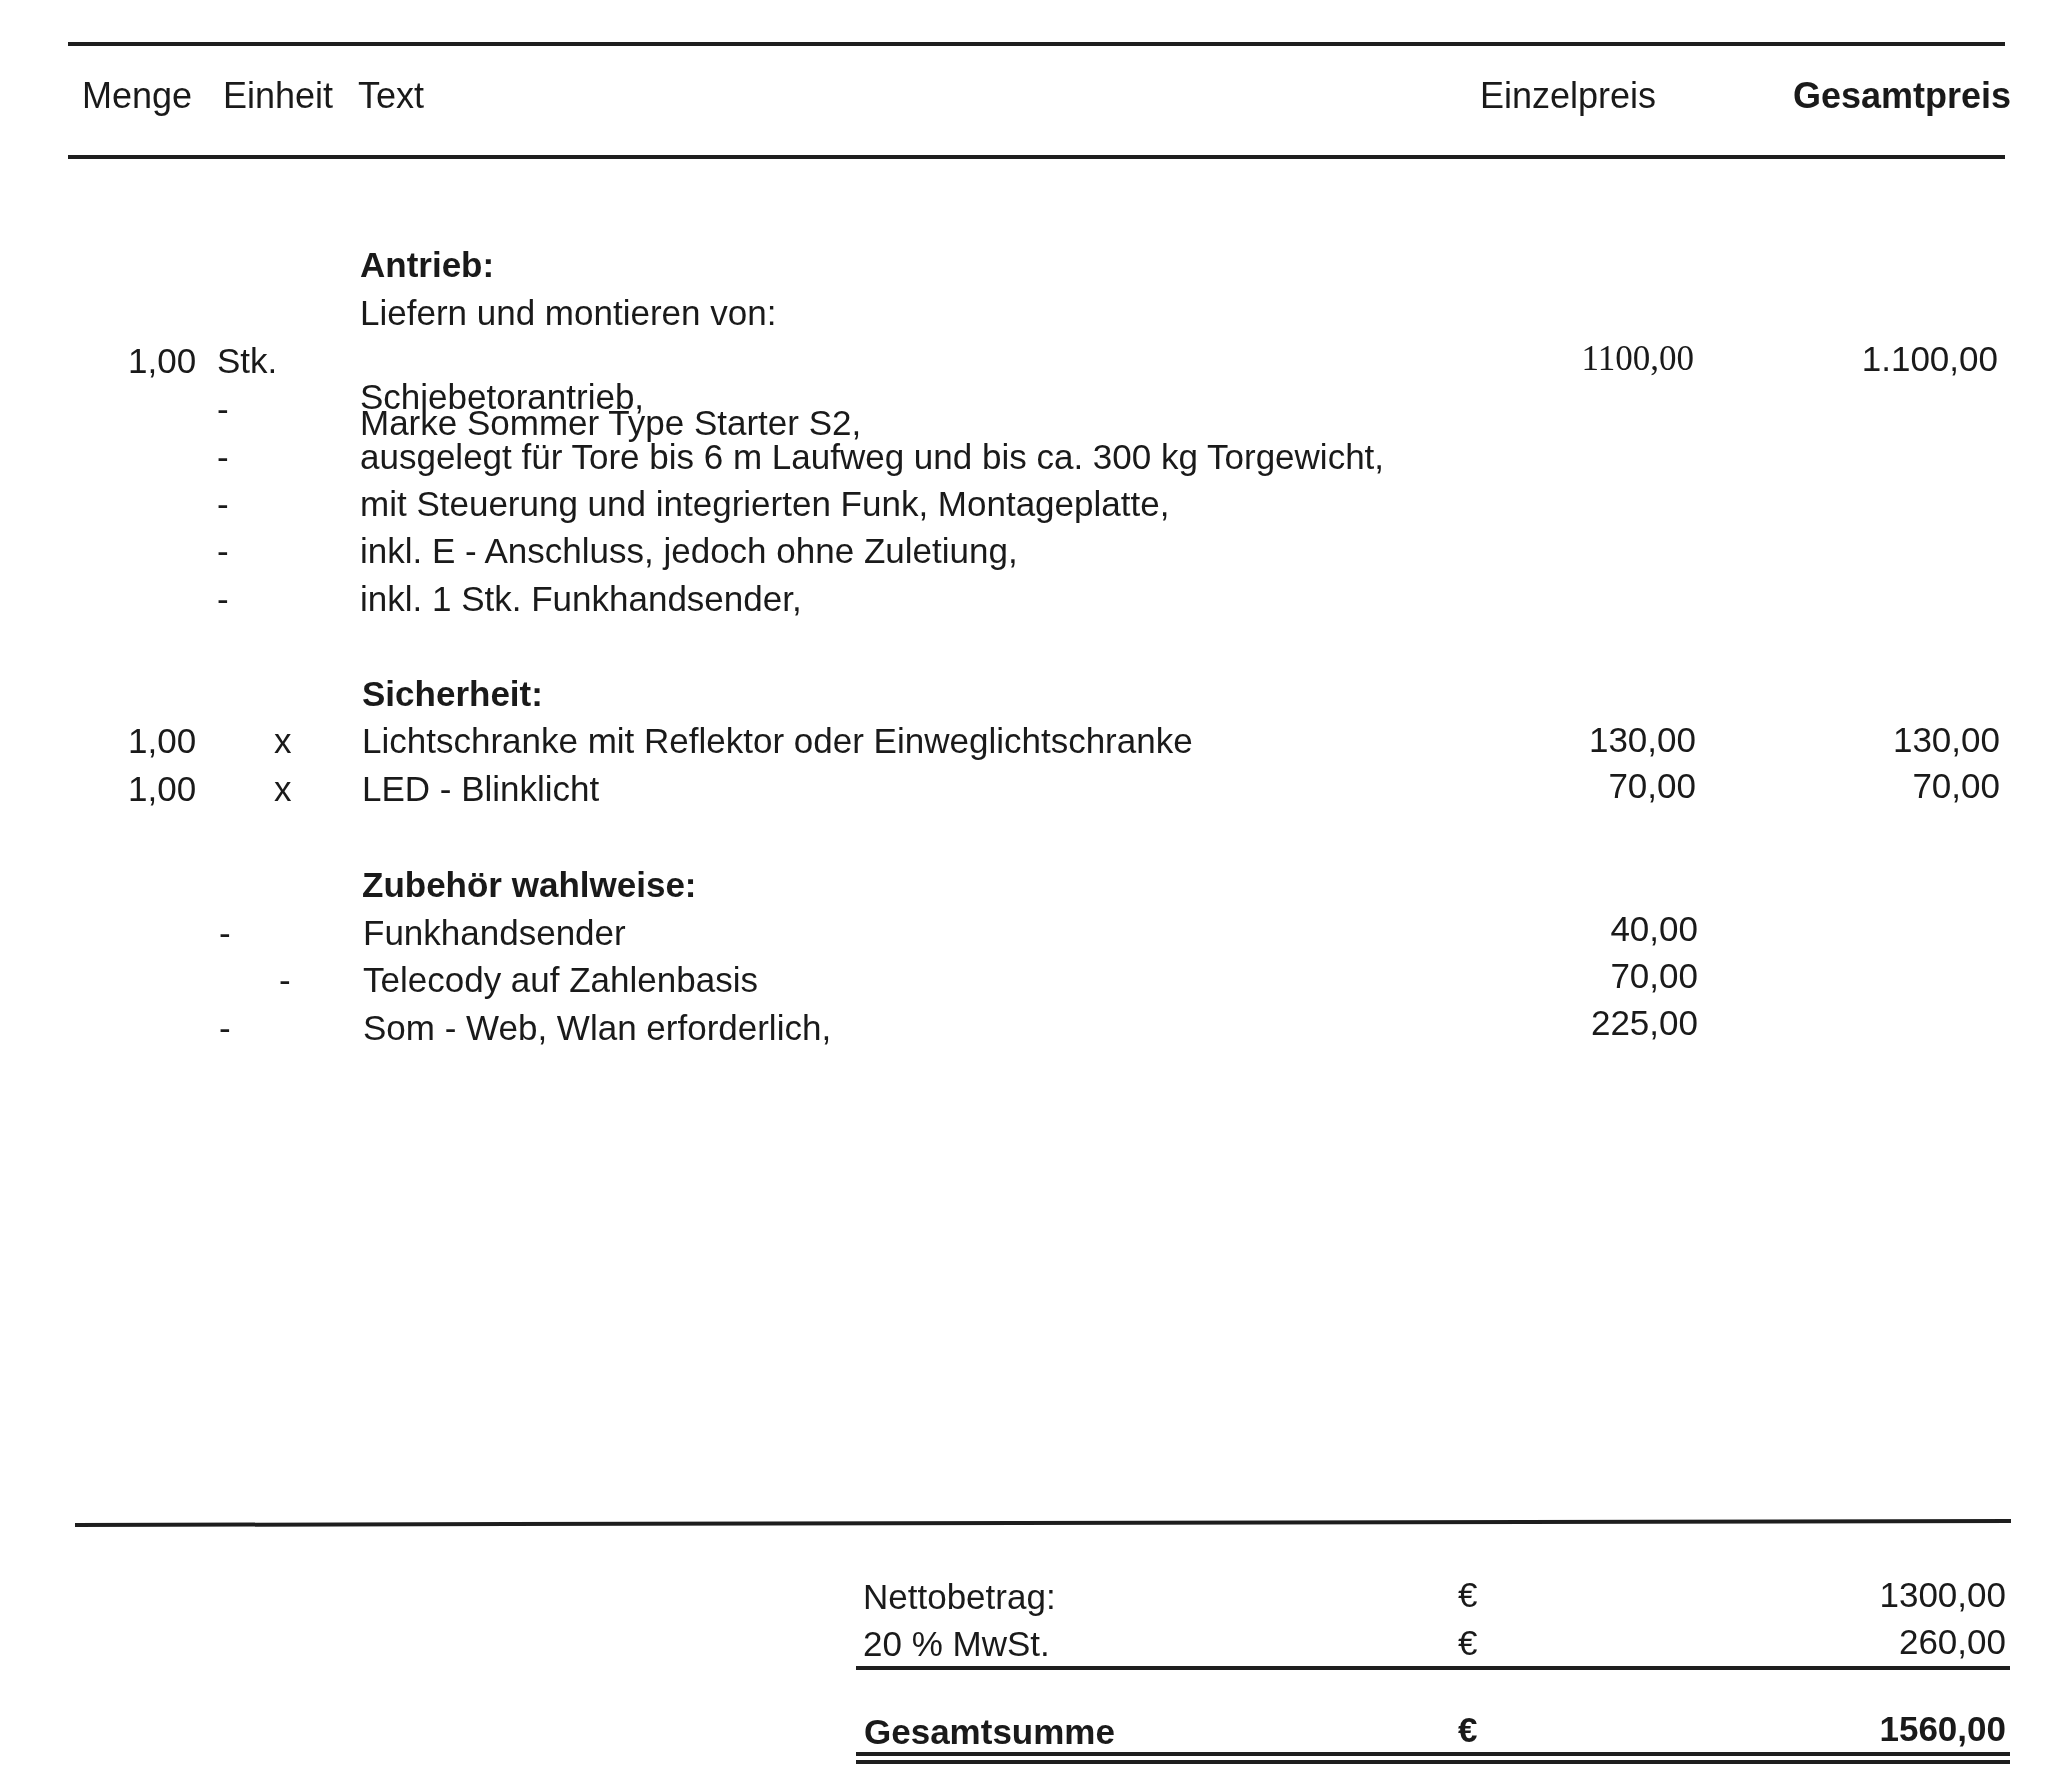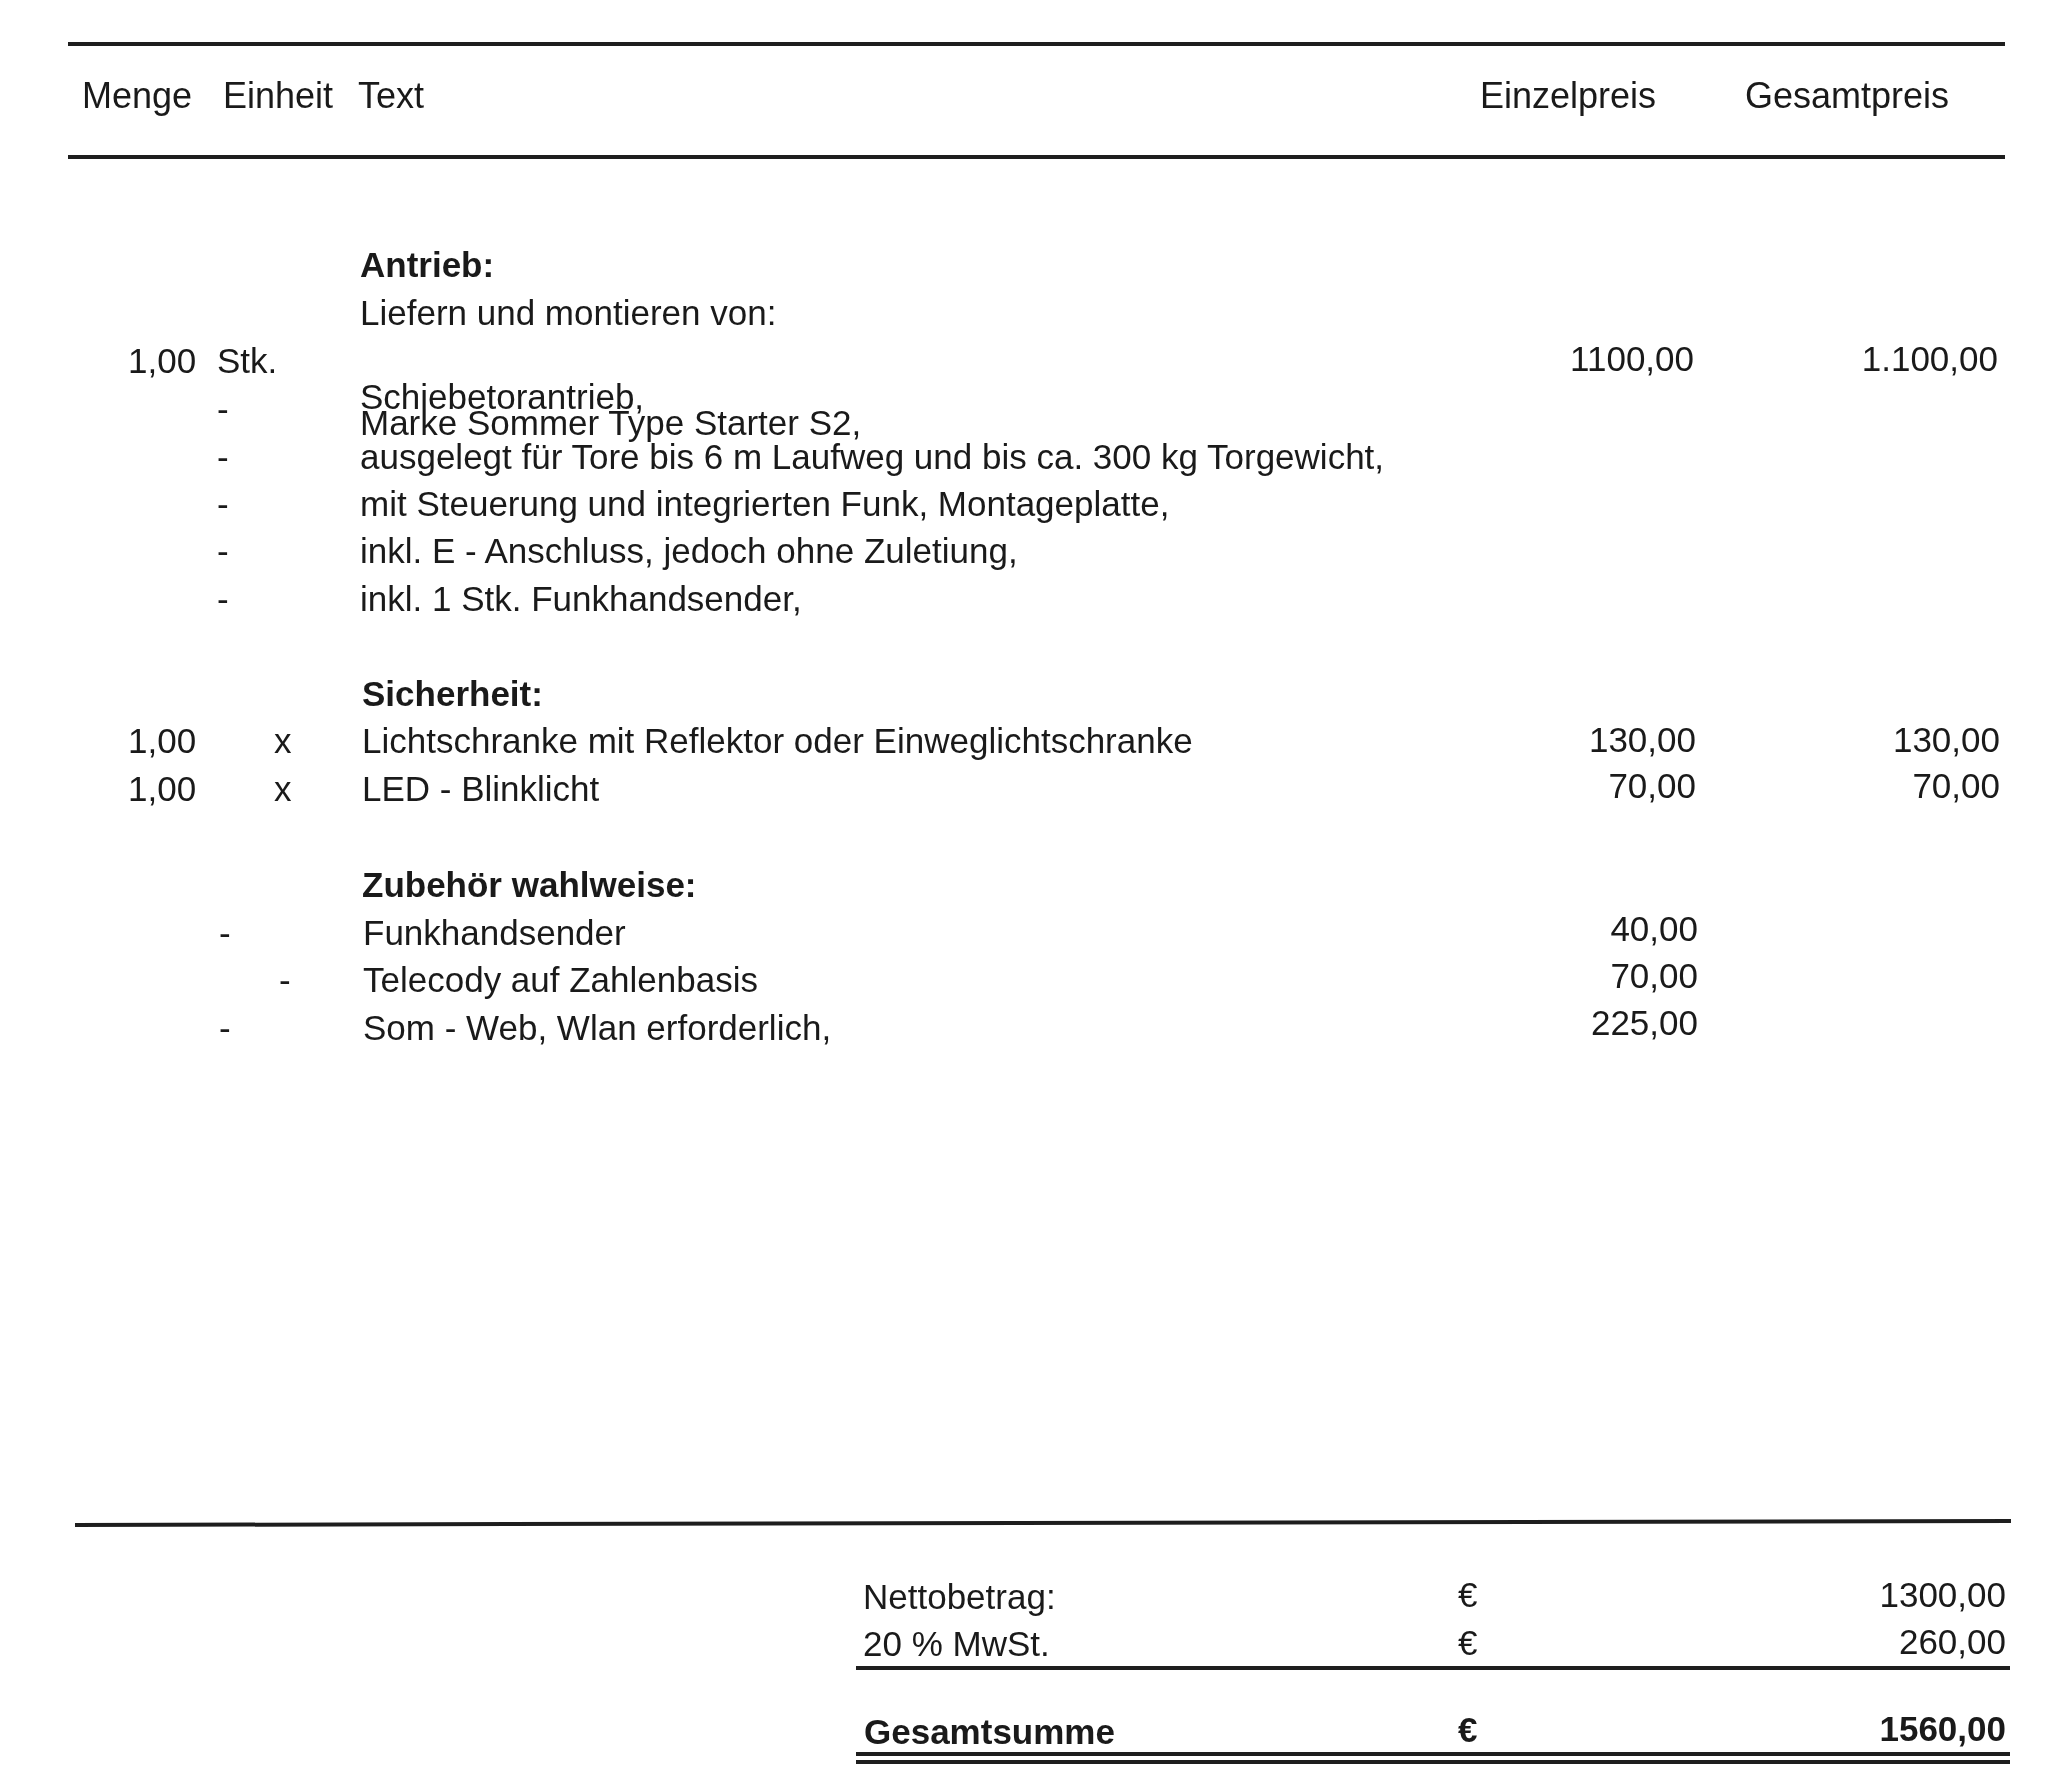--- a/index.html
+++ b/index.html
@@ -17,29 +17,29 @@
 </head>
 <body>
 
 <div class="rule" style="left:68px; top:42px; width:1937px; height:3.7px;"></div>
 <div class="rule" style="left:68px; top:155px; width:1937px; height:3.7px;"></div>
 
 <div class="abs hdr" style="left:82px;">Menge</div>
 <div class="abs hdr" style="left:223px;">Einheit</div>
 <div class="abs hdr" style="left:358px;">Text</div>
 <div class="abs hdr" style="left:1480px;">Einzelpreis</div>
-<div class="abs hdr" style="left:1745px;">Gesamtpreis</div>
+<div class="abs hdr" style="left:1793px;font-weight:bold;">Gesamtpreis</div>
 
 <div class="abs txt bold" style="left:360px; top:245px;">Antrieb:</div>
 <div class="abs txt" style="left:360px; top:293px;">Liefern und montieren von:</div>
 
 <div class="abs txt" style="left:128px; top:341px;">1,00</div>
 <div class="abs txt" style="left:217px; top:341px;">Stk.</div>
 <div class="abs txt" style="left:360px; top:341px;margin-top:36px;">Schiebetorantrieb,</div>
-<div class="abs txt num" style="right:377px; top:339px;">1100,00</div>
+<div class="abs txt num" style="right:377px; top:339px;font-family:Liberation Serif, serif;">1100,00</div>
 <div class="abs txt num" style="right:73px; top:339px;">1.100,00</div>
 
 <div>
   <div class="abs txt" style="left:217px; top:389px;">-</div>
   <div class="abs txt" style="left:360px; top:375px;margin-top:28px;">Marke Sommer Type Starter S2,</div>
   <div class="abs txt" style="left:217px; top:437px;">-</div>
   <div class="abs txt" style="left:360px; top:437px;">ausgelegt für Tore bis 6 m Laufweg und bis ca. 300 kg Torgewicht,</div>
   <div class="abs txt" style="left:217px; top:484px;">-</div>
   <div class="abs txt" style="left:360px; top:484px;">mit Steuerung und integrierten Funk, Montageplatte,</div>
   <div class="abs txt" style="left:217px; top:531px;">-</div>

